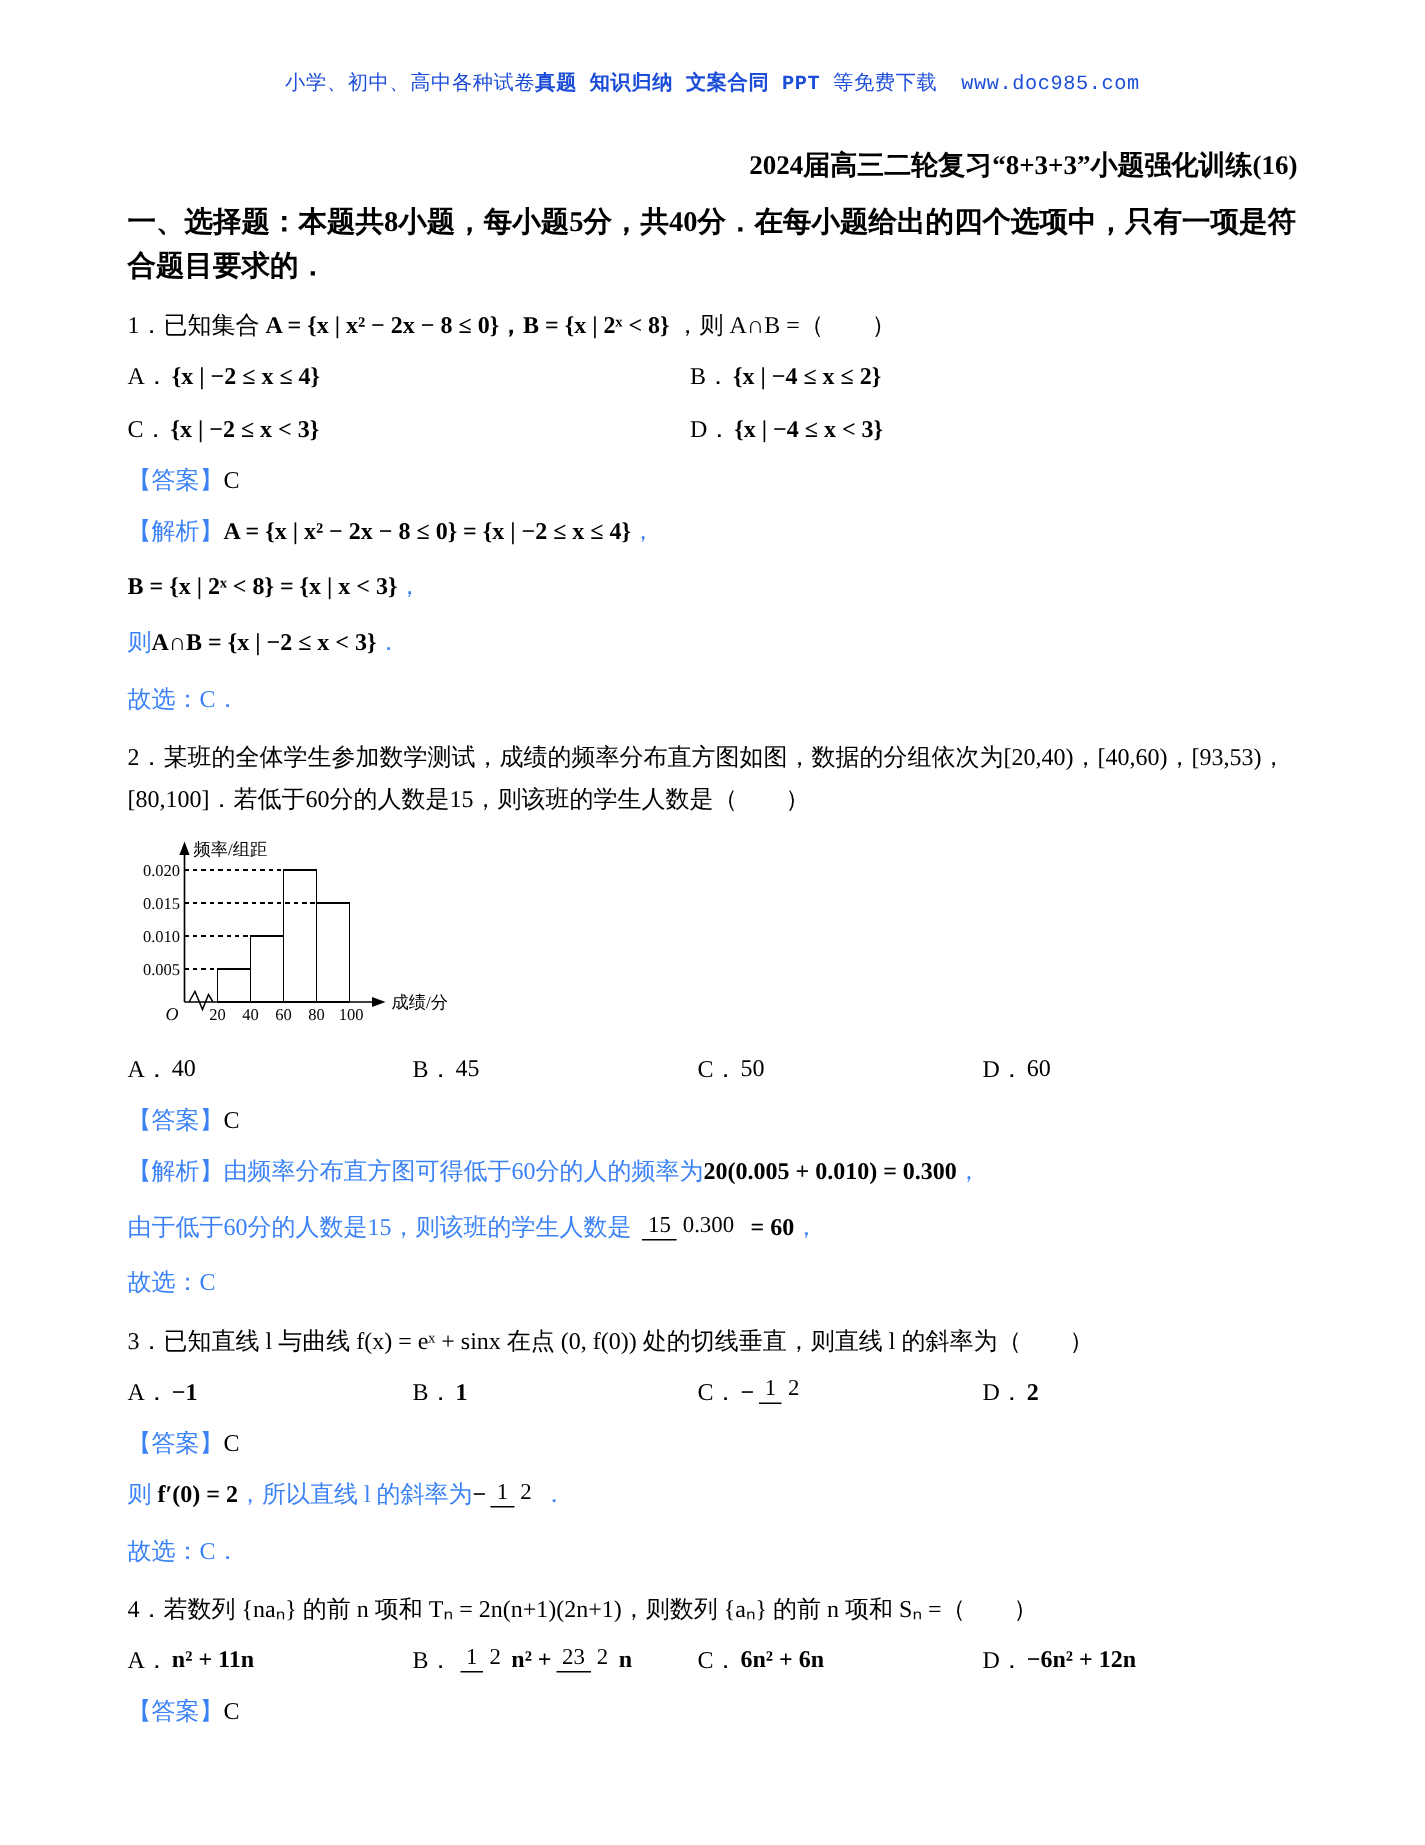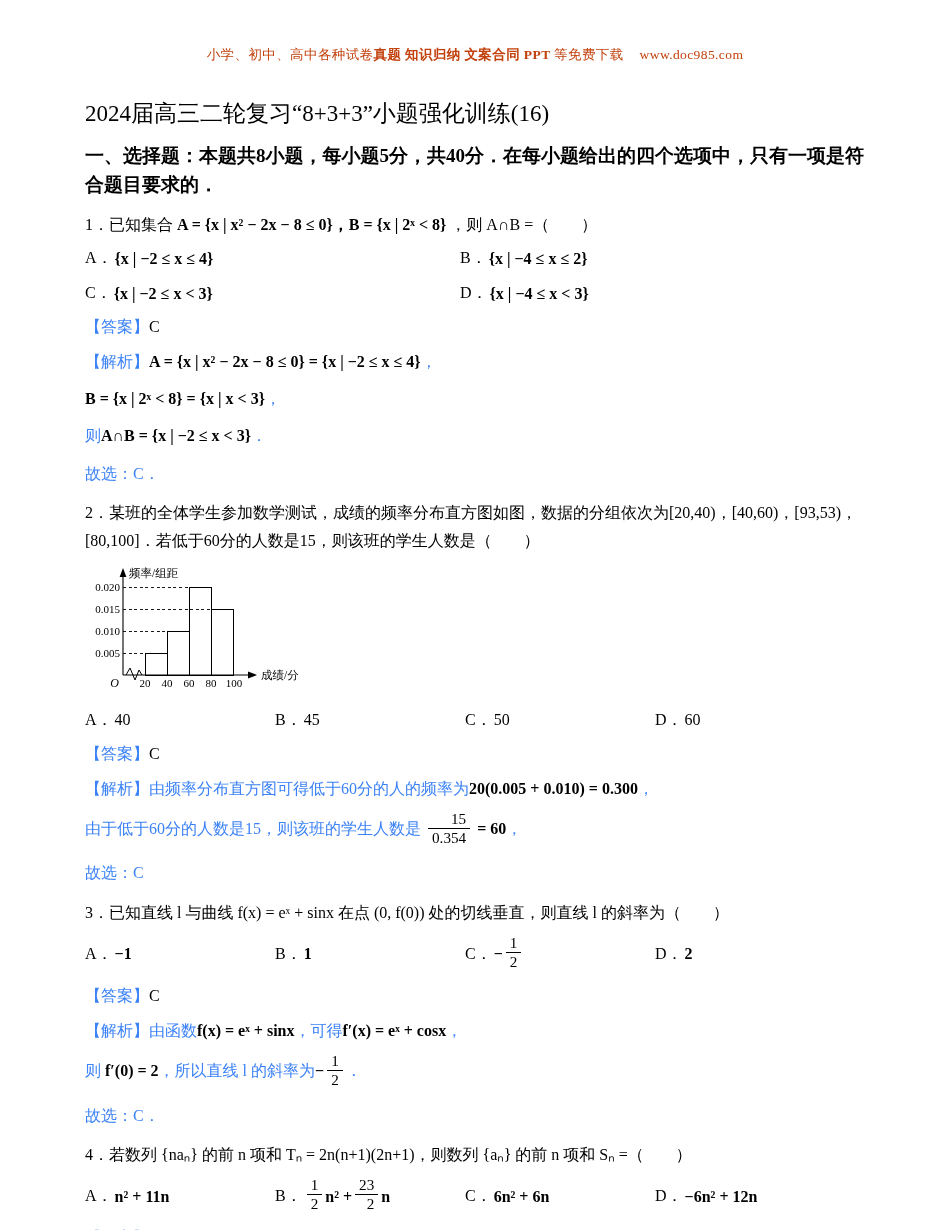--- a/index.html
+++ b/index.html
@@ -4,41 +4,41 @@
 <style>
   * { margin:0; padding:0; box-sizing:border-box; }
   html,body { background:#ffffff; }
   body {
     width:950px; height:1230px; overflow:hidden;
     font-family:"Liberation Serif", serif;
     color:#000; font-size:16px;
   }
   .page { padding:46px 85px 30px 85px; }
 
-  .doc-header { text-align:center; font-size:13.5px; color:#c2410c; letter-spacing:.4px; white-space:nowrap; }
+  .doc-header { text-align:center; font-size:13.5px; color:#1d4ed8; letter-spacing:.4px; white-space:nowrap;font-family:Liberation Mono, monospace; }
   .doc-header .bold { font-weight:bold; }
   .header-url { margin-left:16px; }
 
-  .title { text-align:left; font-size:23px; font-weight:normal; margin-top:34px; }
+  .title { text-align:right; font-size:18px; font-weight:bold; margin-top:34px; }
 
   .section-heading { font-weight:bold; font-size:19px; line-height:1.5; margin-top:13px; }
 
   .stem { margin-top:12px; line-height:1.75; }
   .options { display:flex; margin-top:4px; }
   .options.cols-2 .option { width:375px; }
   .options.cols-4 .option { width:190px; }
   .option { display:flex; align-items:center; padding:5px 0; }
   .opt-label { margin-right:2px; }
 
   .answer-line { margin-top:8px; }
   .analysis { margin-top:10px; line-height:1.7; }
   .red { color:#3b82f6; }
   .math { font-family:"Liberation Serif", serif;font-weight:bold; }
 
-  .frac { display:inline-flex; flex-direction:column; vertical-align:middle; text-align:right; line-height:1.2; font-size:.95em; margin:0 3px; }
+  .frac { display:inline-flex; flex-direction:row; vertical-align:middle; text-align:center; line-height:1.2; font-size:.95em; margin:0 3px; }
   .frac .num { display:block; border-bottom:1px solid #000; padding:0 4px; }
   .frac .den { display:block; padding:0 4px; }
   .analysis .frac, .option .frac { transform:translateY(-2px); }
 
   .chart-wrap { margin:8px 0 2px 0; }
   svg.chart { display:block; }
   svg .axis { stroke:#000; stroke-width:1.1; fill:none; }
   svg .bar  { fill:#ffffff; stroke:#000; stroke-width:1; shape-rendering:crispEdges; }
   svg .dash { stroke:#000; stroke-width:.9; stroke-dasharray:3 2.6; shape-rendering:crispEdges; }
   svg .squiggle { stroke:#000; stroke-width:1; fill:none; }
@@ -157,21 +157,21 @@
   <p class="answer-line">
     <span class="red">【答案】</span><span>C</span>
   </p>
   <p class="analysis">
     <span class="red">【解析】</span><span class="red">由频率分布直方图可得低于60分的人的频率为</span><span class="math">20(0.005 + 0.010) = 0.300</span><span class="red">，</span>
   </p>
   <p class="analysis">
     <span class="red">由于低于60分的人数是15，则该班的学生人数是</span>
     <span class="frac">
         <span class="num">15</span>
-        <span class="den">0.354</span>
+        <span class="den">0.300</span>
       </span>
     <span class="math">= 60</span><span class="red">，</span>
   </p>
   <p class="analysis red">故选：C</p>
 
   <p class="stem">3．已知直线 l 与曲线 f(x) = eˣ + sinx 在点 (0, f(0)) 处的切线垂直，则直线 l 的斜率为（　　）</p>
   <div class="options cols-4">
     <div class="option">
       <span class="opt-label">A．</span>
       <span class="math">−1</span>
@@ -188,23 +188,20 @@
           <span class="den">2</span>
         </span>
     </div>
     <div class="option">
       <span class="opt-label">D．</span>
       <span class="math">2</span>
     </div>
   </div>
   <p class="answer-line">
     <span class="red">【答案】</span><span>C</span>
-  </p>
-  <p class="analysis">
-    <span class="red">【解析】</span><span class="red">由函数</span><span class="math">f(x) = eˣ + sinx</span><span class="red">，可得</span><span class="math">f′(x) = eˣ + cosx</span><span class="red">，</span>
   </p>
   <p class="analysis">
     <span class="red">则</span>
     <span class="math">f′(0) = 2</span><span class="red">，所以直线 l 的斜率为</span><span class="math">−</span><span class="frac">
         <span class="num">1</span>
         <span class="den">2</span>
       </span><span class="red">．</span>
   </p>
   <p class="analysis red">故选：C．</p>
 

